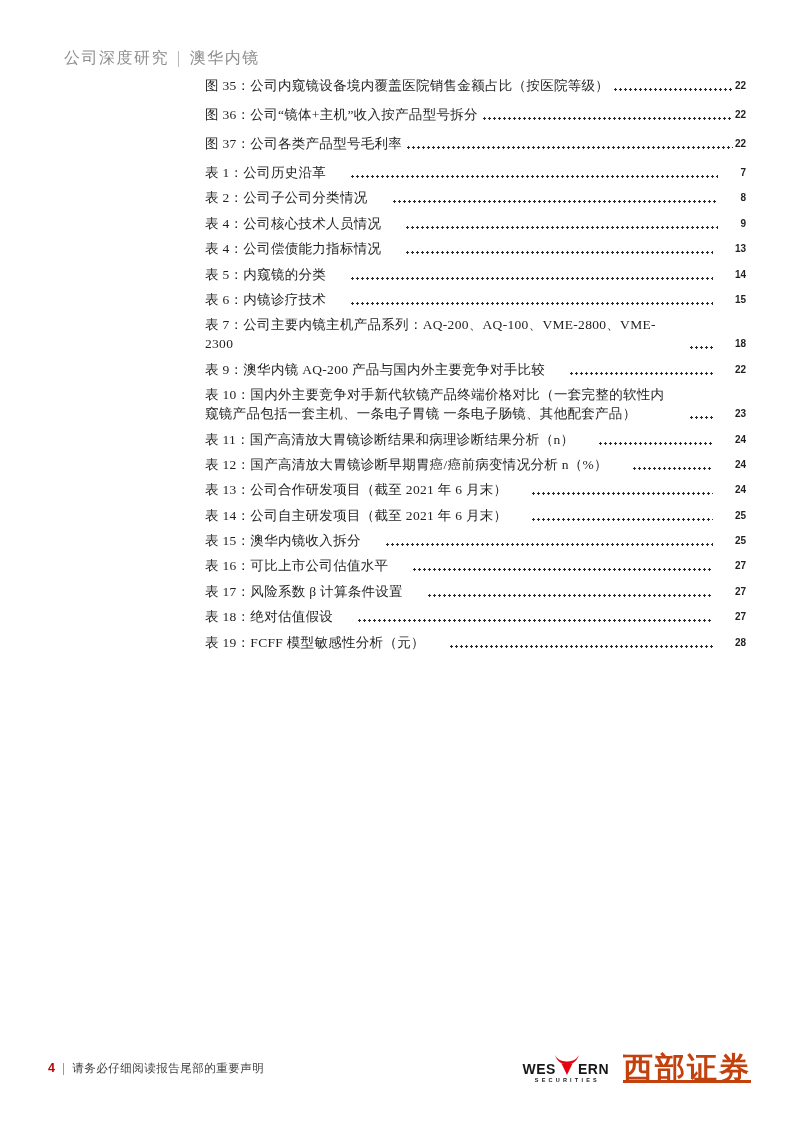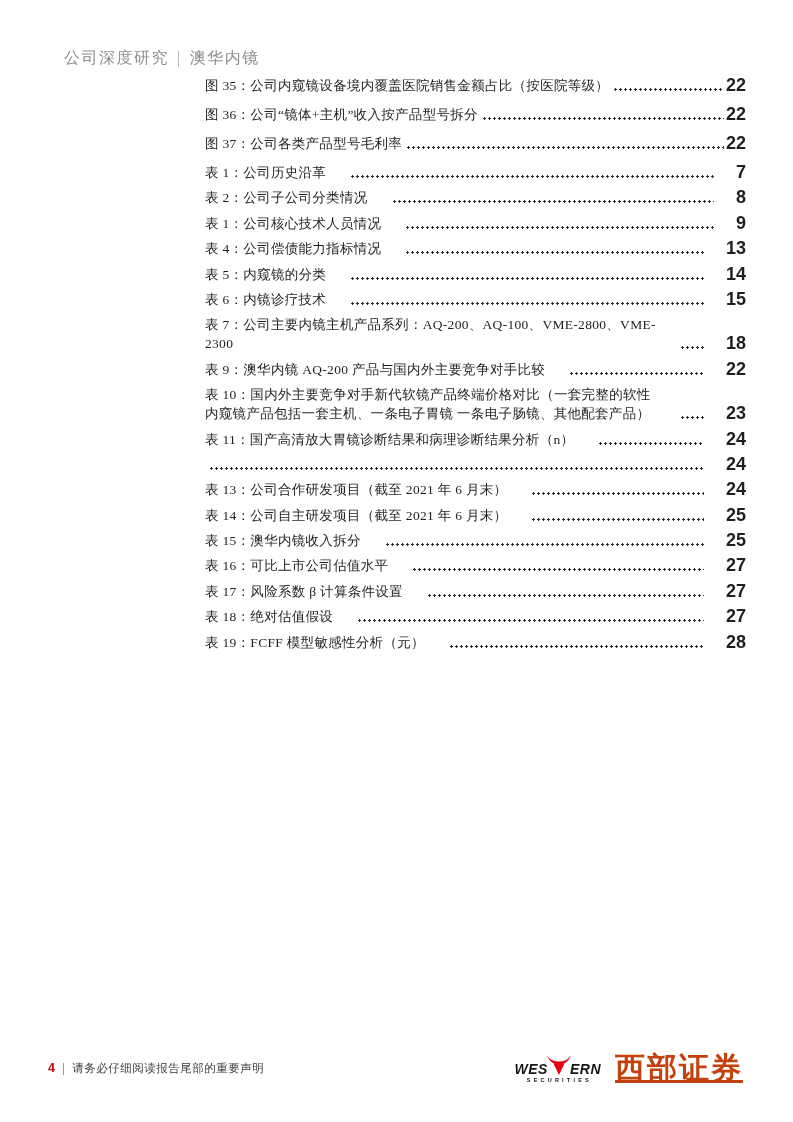--- a/index.html
+++ b/index.html
@@ -33,43 +33,42 @@
   .toc-label { flex: 0 1 auto; letter-spacing: 0.3px; }
   .toc-dots {
     flex: 1 1 24px; min-width: 24px; height: 7px;
     margin: 0 2px 2px 4px; align-self: flex-end;
     background-image: radial-gradient(circle, #2b2b2b 1.05px, transparent 1.35px);
     background-size: 5px 7px; background-repeat: repeat-x; background-position: 0 60%;
   }
   .toc-page {
     flex: 0 0 auto;
     font-family: "Liberation Sans", "DejaVu Sans", sans-serif;
-    font-weight: bold; font-size: 18px; line-height: 19px;
+    font-weight: bold; font-size: 10px; line-height: 19px;
   }
 
   
   .page-footer {
-    position: absolute; left: 48px; right: 50px; top: 1042px; height: 52px;
+    position: absolute; left: 48px; right: 42px; top: 1042px; height: 52px;
     display: flex; justify-content: space-between; align-items: center;
   }
   .footer-left { font-size: 11.5px; color: #3d3d3d; letter-spacing: 0.5px; }
   .footer-page-number {
     color: #c00000; font-weight: bold; font-size: 12.5px;
     font-family: "Liberation Sans", "DejaVu Sans", sans-serif;
   }
   .footer-left .sep { margin: 0 7px; color: #555; }
 
   .footer-logo { display: flex; align-items: center; gap: 14px; }
   .western-logo { text-align: center; }
   .west-line {
     display: flex; align-items: flex-end; justify-content: center;
     font-family: "Liberation Sans", "DejaVu Sans", sans-serif;
     font-weight: 900; font-size: 14px; line-height: 12px; color: #161616;
     letter-spacing: 0.5px;
-    font-style: italic;
   }
   .bull-icon-wrap { width: 26px; height: 22px; margin: 0 -2px -1px -2px; display: inline-block; }
   .sec-line {
     font-family: "Liberation Sans", "DejaVu Sans", sans-serif;
     font-weight: bold; font-size: 5.5px; letter-spacing: 3.2px; color: #161616;
     margin-top: 2px; text-indent: 3.2px;
   }
   .brand-cn {
     font-family: "Liberation Sans", "DejaVu Sans", sans-serif;
     font-weight: 900; font-size: 30px; color: #c2410c; letter-spacing: 2px;
@@ -109,21 +108,21 @@
           <span class="toc-label">表 1：公司历史沿革</span>
           <span class="toc-dots"></span>
           <span class="toc-page">7</span>
         </li>
         <li class="toc-row">
           <span class="toc-label">表 2：公司子公司分类情况</span>
           <span class="toc-dots"></span>
           <span class="toc-page">8</span>
         </li>
         <li class="toc-row">
-          <span class="toc-label">表 1：公司核心技术人员情况</span>
+          <span class="toc-label">表 4：公司核心技术人员情况</span>
           <span class="toc-dots"></span>
           <span class="toc-page">9</span>
         </li>
         <li class="toc-row">
           <span class="toc-label">表 4：公司偿债能力指标情况</span>
           <span class="toc-dots"></span>
           <span class="toc-page">13</span>
         </li>
         <li class="toc-row">
           <span class="toc-label">表 5：内窥镜的分类</span>
@@ -149,20 +148,21 @@
           <span class="toc-label">表 10：国内外主要竞争对手新代软镜产品终端价格对比（一套完整的软性内窥镜产品包括一套主机、一条电子胃镜 一条电子肠镜、其他配套产品）</span>
           <span class="toc-dots"></span>
           <span class="toc-page">23</span>
         </li>
         <li class="toc-row">
           <span class="toc-label">表 11：国产高清放大胃镜诊断结果和病理诊断结果分析（n）</span>
           <span class="toc-dots"></span>
           <span class="toc-page">24</span>
         </li>
         <li class="toc-row">
+          <span class="toc-label">表 12：国产高清放大胃镜诊断早期胃癌/癌前病变情况分析 n（%）</span>
           <span class="toc-dots"></span>
           <span class="toc-page">24</span>
         </li>
         <li class="toc-row">
           <span class="toc-label">表 13：公司合作研发项目（截至 2021 年 6 月末）</span>
           <span class="toc-dots"></span>
           <span class="toc-page">24</span>
         </li>
         <li class="toc-row">
           <span class="toc-label">表 14：公司自主研发项目（截至 2021 年 6 月末）</span>

